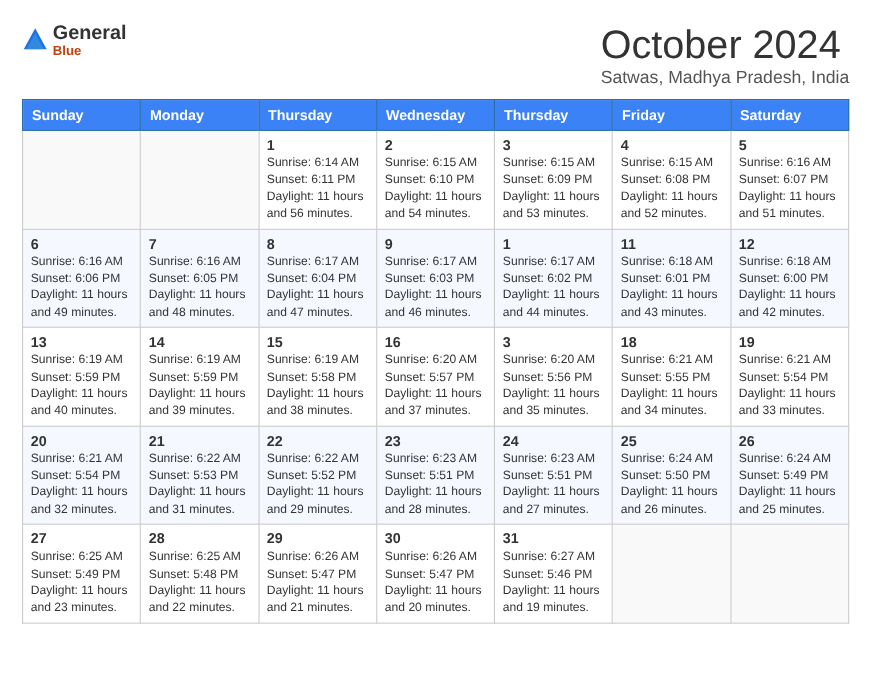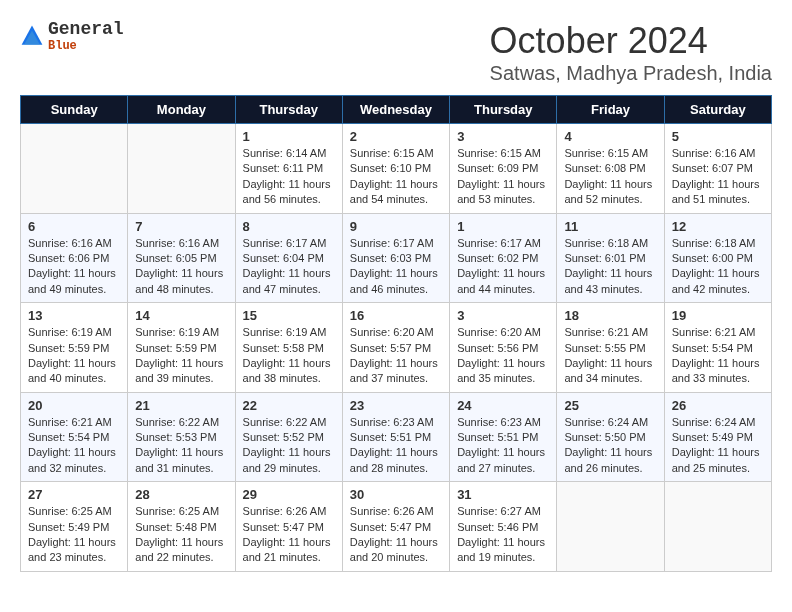--- a/index.html
+++ b/index.html
@@ -18,21 +18,20 @@
     }
     .logo {
       display: flex;
       align-items: center;
       gap: 4px;
     }
     .logo-text {
       display: flex;
       flex-direction: column;
       line-height: 1.1;
-      font-family: Liberation Mono, monospace;
     }
     .logo-general {
       font-size: 18px;
       font-weight: bold;
       color: #333;
     }
     .logo-blue {
       font-size: 12px;
       font-weight: bold;
       color: #c2410c;
@@ -42,32 +41,32 @@
       height: 24px;
     }
     .title-section {
     }
     .month-title {
       font-size: 36px;
       font-weight: normal;
       color: #333;
     }
     .location-title {
-      font-size: 20px;
+      font-size: 16px;
       color: #555;
     }
     .calendar {
       width: 100%;
       border-collapse: collapse;
       border: 1px solid #ccc;
     }
     .calendar th {
-      background-color: #0f172a;
+      background-color: #3b82f6;
       color: white;
-      text-align: center;
+      text-align: left;
       padding: 6px 8px;
       font-size: 13px;
       font-weight: bold;
       border: 1px solid #2d6ea8;
     }
     .calendar td {
       border: 1px solid #ccc;
       vertical-align: top;
       padding: 5px 7px;
       width: 107px;

